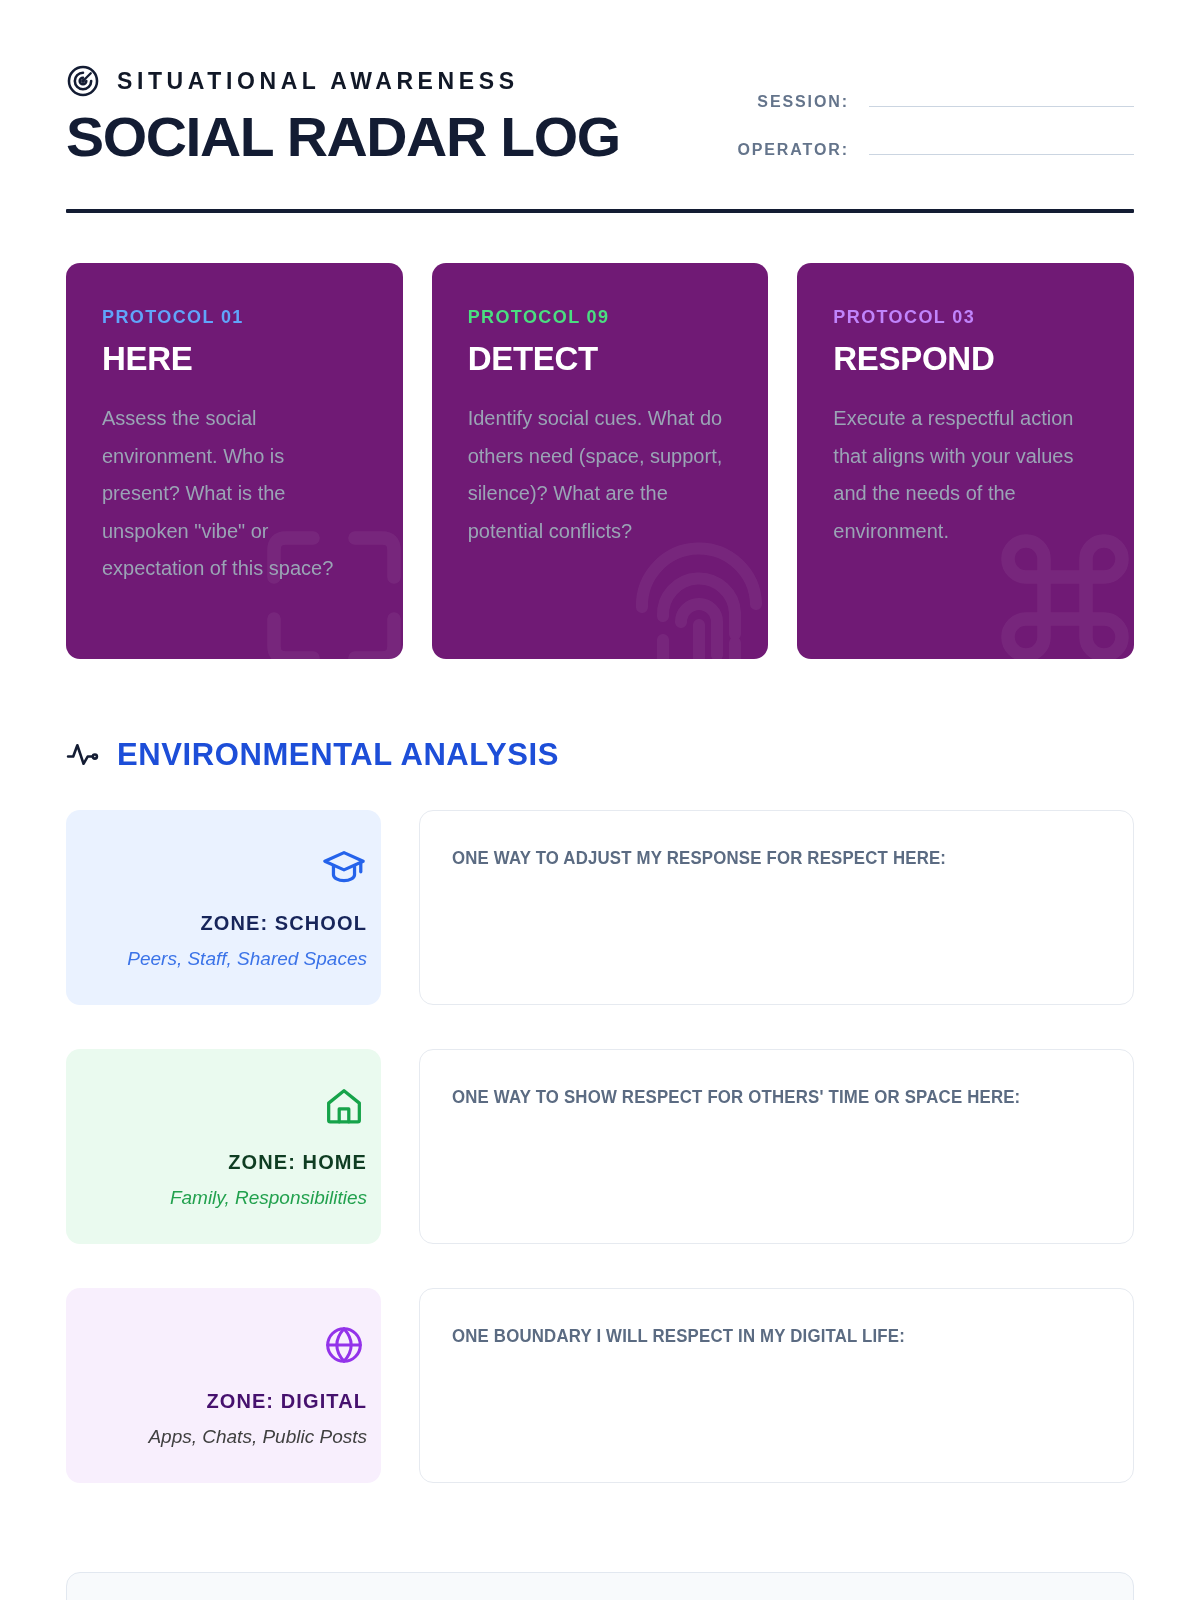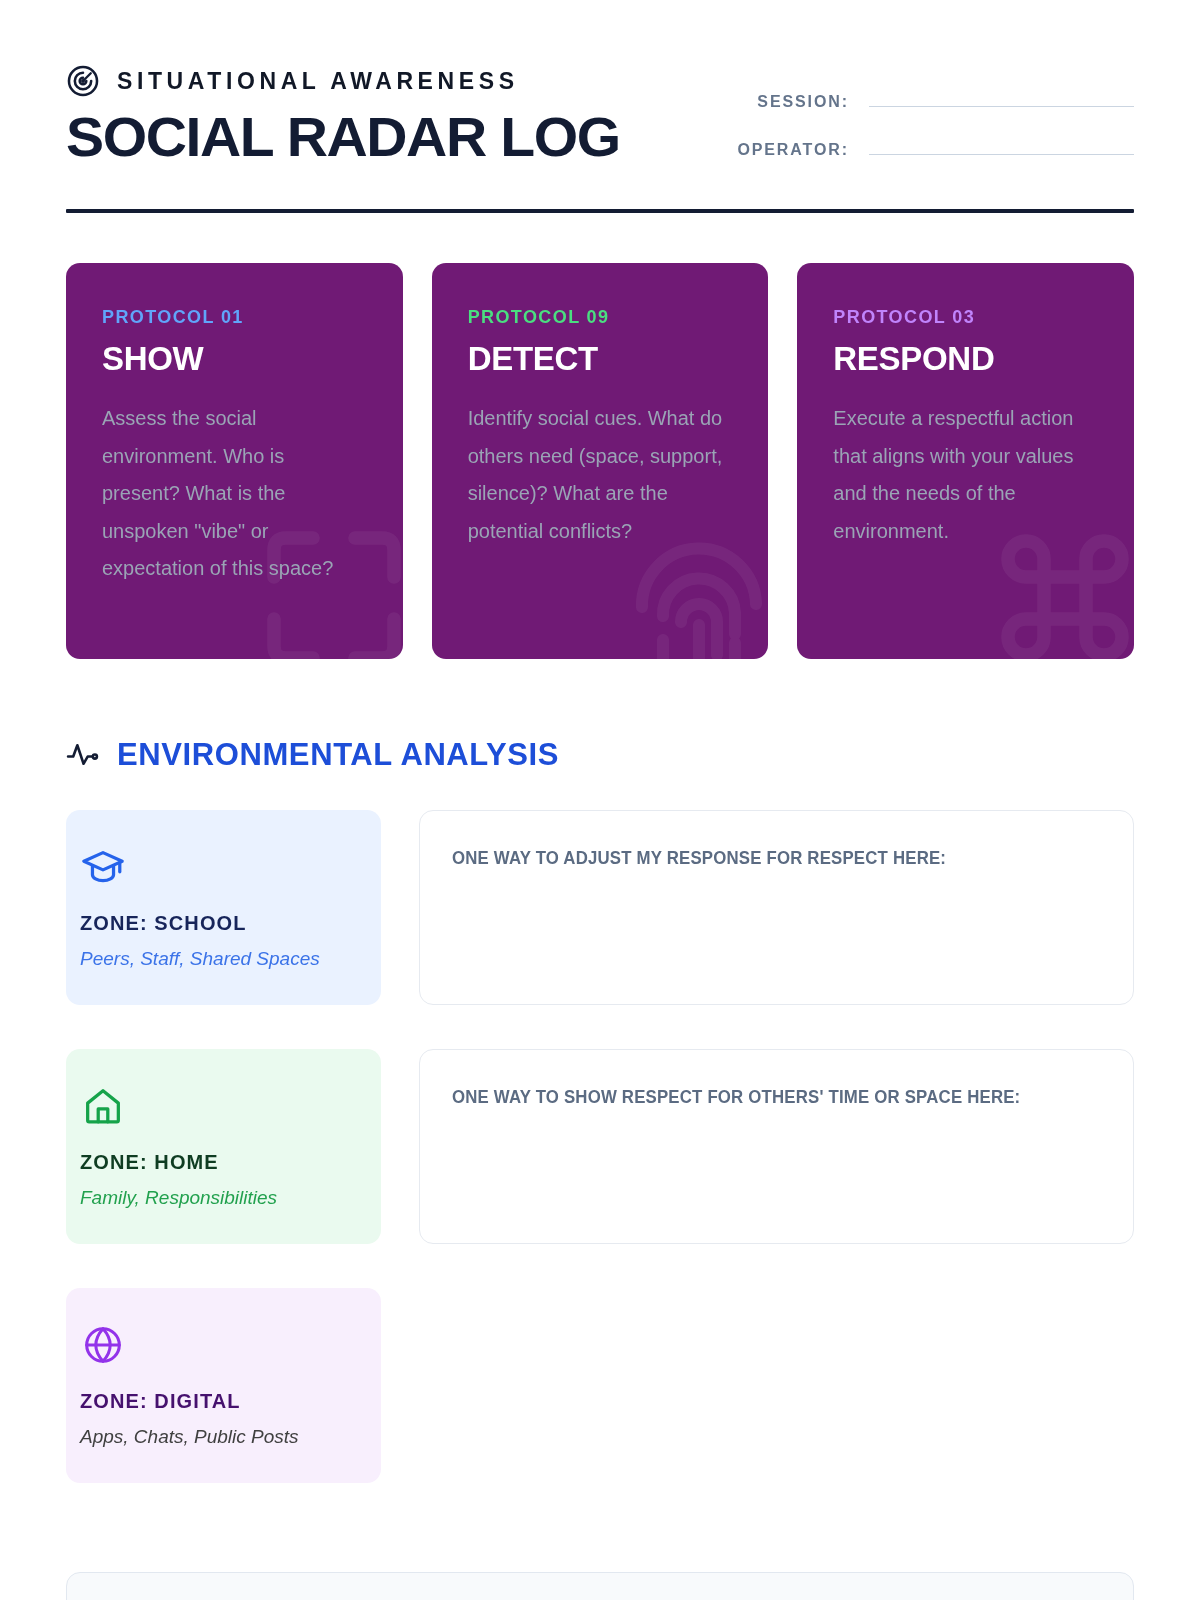--- a/index.html
+++ b/index.html
@@ -174,21 +174,21 @@
     display: grid;
     grid-template-columns: 315px 1fr;
     gap: 38px;
   }
 
   .zcard {
     border-radius: 14px;
     height: 195px;
     display: flex;
     flex-direction: column;
-    align-items: flex-start;
+    align-items: flex-end;
     justify-content: center;
     padding: 0 14px;
   }
   .zcard.school  { background: #eaf2ff; }
   .zcard.home    { background: #eafaef; }
   .zcard.digital { background: #f8effd; }
 
   .zicon { width: 46px; height: 46px; display: block; }
   .zicon.school  { color: #2563eb; }
   .zicon.home    { color: #16a34a; }
@@ -287,21 +287,21 @@
     <div class="pcard">
       <div class="pcard-wm">
         <svg viewBox="0 0 100 100" fill="none" stroke="currentColor" stroke-width="9" stroke-linecap="round" stroke-linejoin="round">
           <path d="M10 36 V18 Q10 10 18 10 H36"></path>
           <path d="M64 10 H82 Q90 10 90 18 V36"></path>
           <path d="M90 64 V82 Q90 90 82 90 H64"></path>
           <path d="M36 90 H18 Q10 90 10 82 V64"></path>
         </svg>
       </div>
       <div class="pcard-tag c1">PROTOCOL 01</div>
-      <div class="pcard-title">SHOW</div>
+      <div class="pcard-title">HERE</div>
       <div class="pcard-body">Assess the social environment. Who is present? What is the unspoken "vibe" or expectation of this space?</div>
     </div>
 
     <div class="pcard">
       <div class="pcard-wm">
         <svg viewBox="0 0 100 100" fill="none" stroke="currentColor" stroke-width="8" stroke-linecap="round">
           <path d="M12 56 a38 38 0 0 1 76 -2"></path>
           <path d="M26 62 a24 24 0 0 1 48 -2 v14"></path>
           <path d="M38 66 a12 12 0 0 1 24 0 v22"></path>
           <path d="M50 68 v30"></path>
@@ -381,19 +381,22 @@
         <span class="zicon digital">
           <svg viewBox="0 0 48 48" fill="none" stroke="currentColor" stroke-width="3.2" stroke-linecap="round" stroke-linejoin="round">
             <circle cx="24" cy="24" r="17"></circle>
             <path d="M7 24 H41"></path>
             <path d="M24 7 c5 5.5 7.5 11 7.5 17 s-2.5 11.5 -7.5 17 c-5 -5.5 -7.5 -11 -7.5 -17 s2.5 -11.5 7.5 -17 Z"></path>
           </svg>
         </span>
         <div class="ztitle digital">ZONE: DIGITAL</div>
         <div class="zsub digital">Apps, Chats, Public Posts</div>
       </div>
+      <div class="zbox">
+        <div class="zprompt">ONE BOUNDARY I WILL RESPECT IN MY DIGITAL LIFE:</div>
+      </div>
     </div>
 
   </div>
 
   <div class="bottom-panel"></div>
 
 </div>
 
 </body></html>

